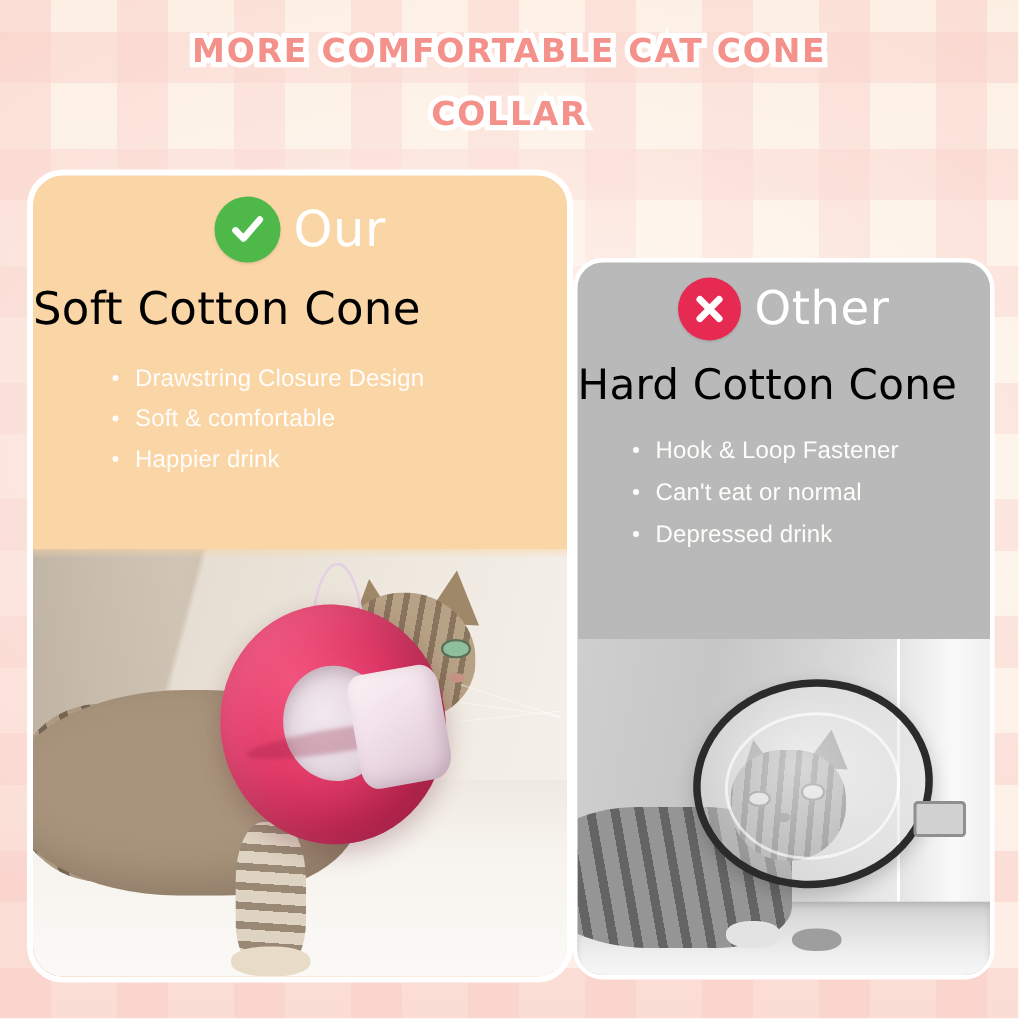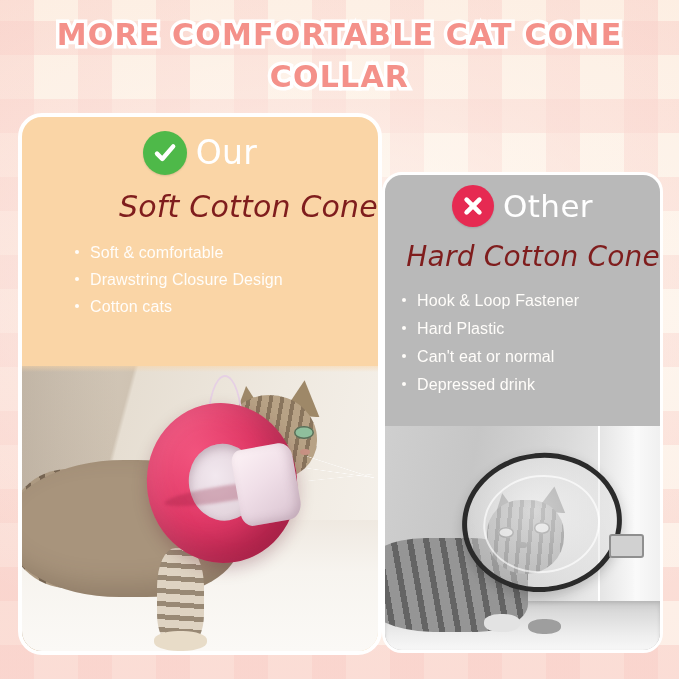--- a/index.html
+++ b/index.html
@@ -47,21 +47,21 @@
 
   
   .headline {
     position: absolute;
     left: 0;
     top: 14px;
     width: 679px;
     text-align: center;
     font-family: "DejaVu Sans", sans-serif;
     font-weight: bold;
-    font-size: 30px;
+    font-size: 22px;
     line-height: 42px;
     letter-spacing: 1.2px;
     color: #f4918a;
     text-transform: uppercase;
     -webkit-text-stroke: 7px #ffffff;
     paint-order: stroke fill;
     text-shadow:
       0 0 1px #ffffff,
       2px 2px 0 rgba(255,255,255,0.9);
     white-space: pre-line;
@@ -121,38 +121,37 @@
   .head-label {
     font-family: "DejaVu Sans", sans-serif;
     font-size: 33px;
     line-height: 38px;
     color: #ffffff;
     letter-spacing: 0.4px;
   }
   .panel-right .head-label { font-size: 31px; }
 
   .subtitle {
-    text-align: right;
+    text-align: left;
     font-family: "DejaVu Sans", sans-serif;
     font-size: 30px;
     line-height: 36px;
-    color: #7f1d1d;
+    color: #000000;
     letter-spacing: 0.2px;
     margin-top: 14px;
-    font-style: italic;
   }
   .panel-right .subtitle { font-size: 28px; margin-top: 12px; }
 
   
   ul.bullets {
     list-style: none;
     margin: 14px 0 0 0;
     padding: 0 0 0 52px;
   }
-  .panel-right ul.bullets { padding-left: 16px; margin-top: 12px; }
+  .panel-right ul.bullets { padding-left: 36px; margin-top: 12px; }
 
   ul.bullets li {
     position: relative;
     font-family: "Liberation Sans", sans-serif;
     font-size: 16px;
     line-height: 27px;
     color: #fffdfa;
     padding-left: 16px;
     letter-spacing: 0.1px;
   }
@@ -555,23 +554,23 @@
         <svg width="28" height="28" viewBox="0 0 28 28" aria-hidden="true">
           <path d="M6 14.6 L11.3 20 L22.2 7.4" stroke="#ffffff" stroke-width="4.4" fill="none" stroke-linecap="round" stroke-linejoin="round"></path>
         </svg>
       </div>
       <div class="head-label">Our</div>
     </div>
 
     <div class="subtitle">Soft Cotton Cone</div>
 
     <ul class="bullets">
+      <li>Drawstring Closure Design</li>
       <li>Soft &amp; comfortable</li>
-      <li>Drawstring Closure Design</li>
-      <li>Cotton cats</li>
+      <li>Happier drink</li>
     </ul>
 
     <div class="photo photo-left">
       <div class="scene scene-warm">
         <div class="wall-shadow"></div>
         <div class="floor-left"></div>
 
         <div class="cat-haunch"></div>
         <div class="cat-body"></div>
         <div class="cat-leg"></div>
@@ -604,21 +603,20 @@
           <path d="M6.6 6.6 L19.4 19.4 M19.4 6.6 L6.6 19.4" stroke="#ffffff" stroke-width="4.6" stroke-linecap="round"></path>
         </svg>
       </div>
       <div class="head-label">Other</div>
     </div>
 
     <div class="subtitle">Hard Cotton Cone</div>
 
     <ul class="bullets">
       <li>Hook &amp; Loop Fastener</li>
-      <li>Hard Plastic</li>
       <li>Can't eat or normal</li>
       <li>Depressed drink</li>
     </ul>
 
     <div class="photo photo-right">
       <div class="scene scene-cool">
         <div class="wall-right"></div>
         <div class="floor-right"></div>
 
         <div class="grey-cat-body"></div>

